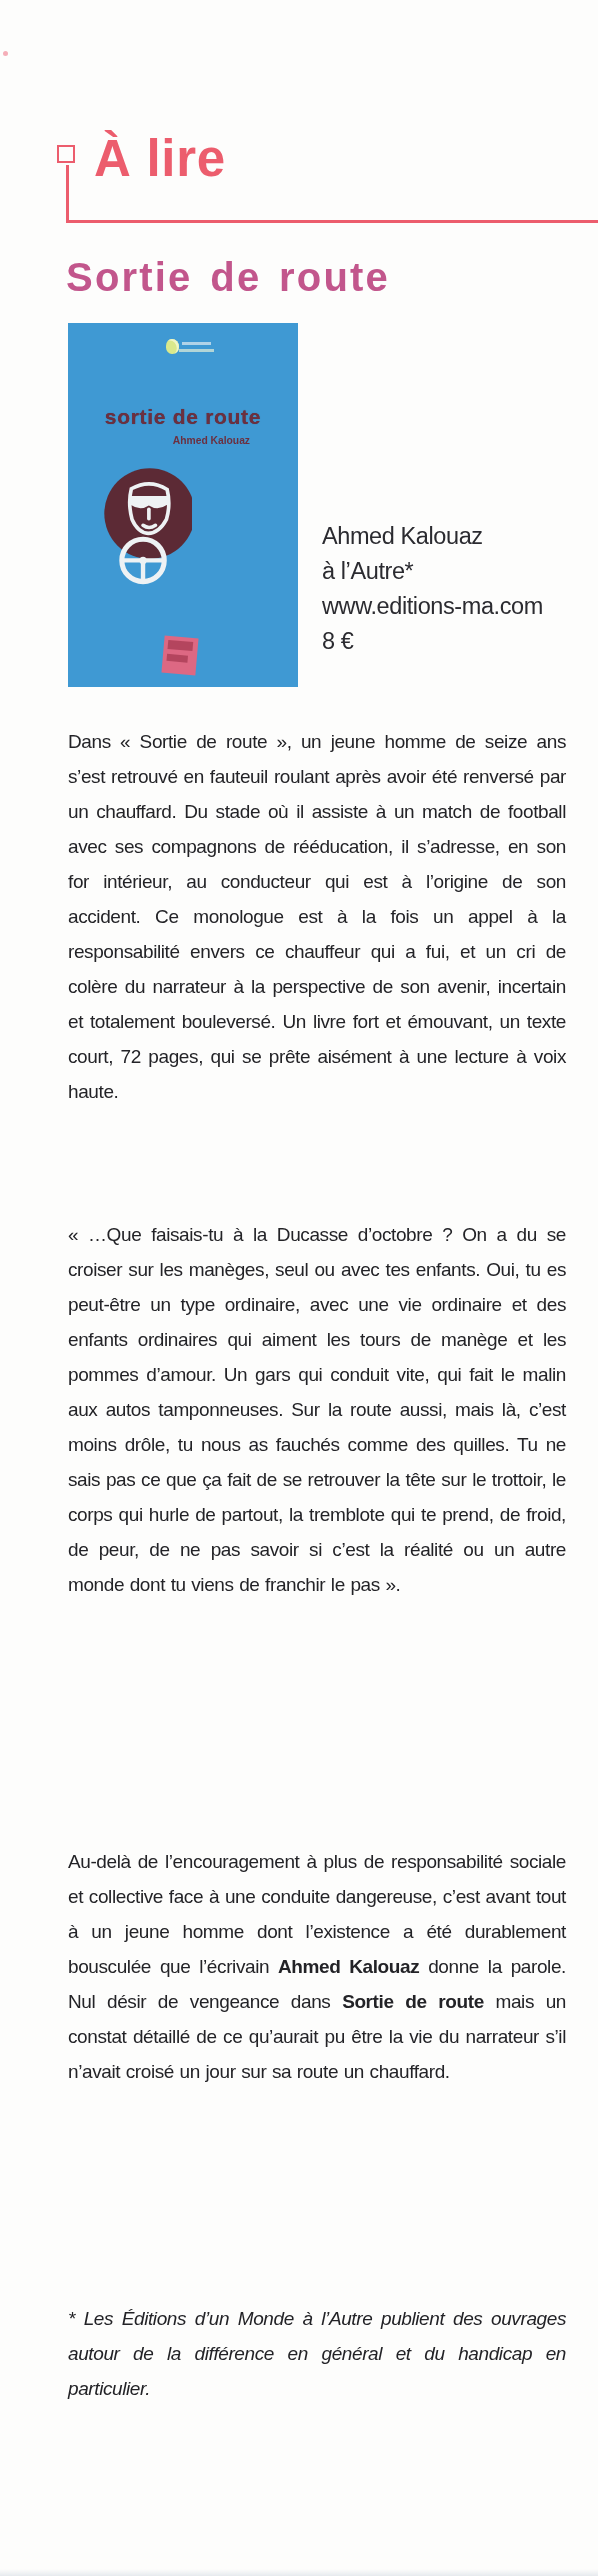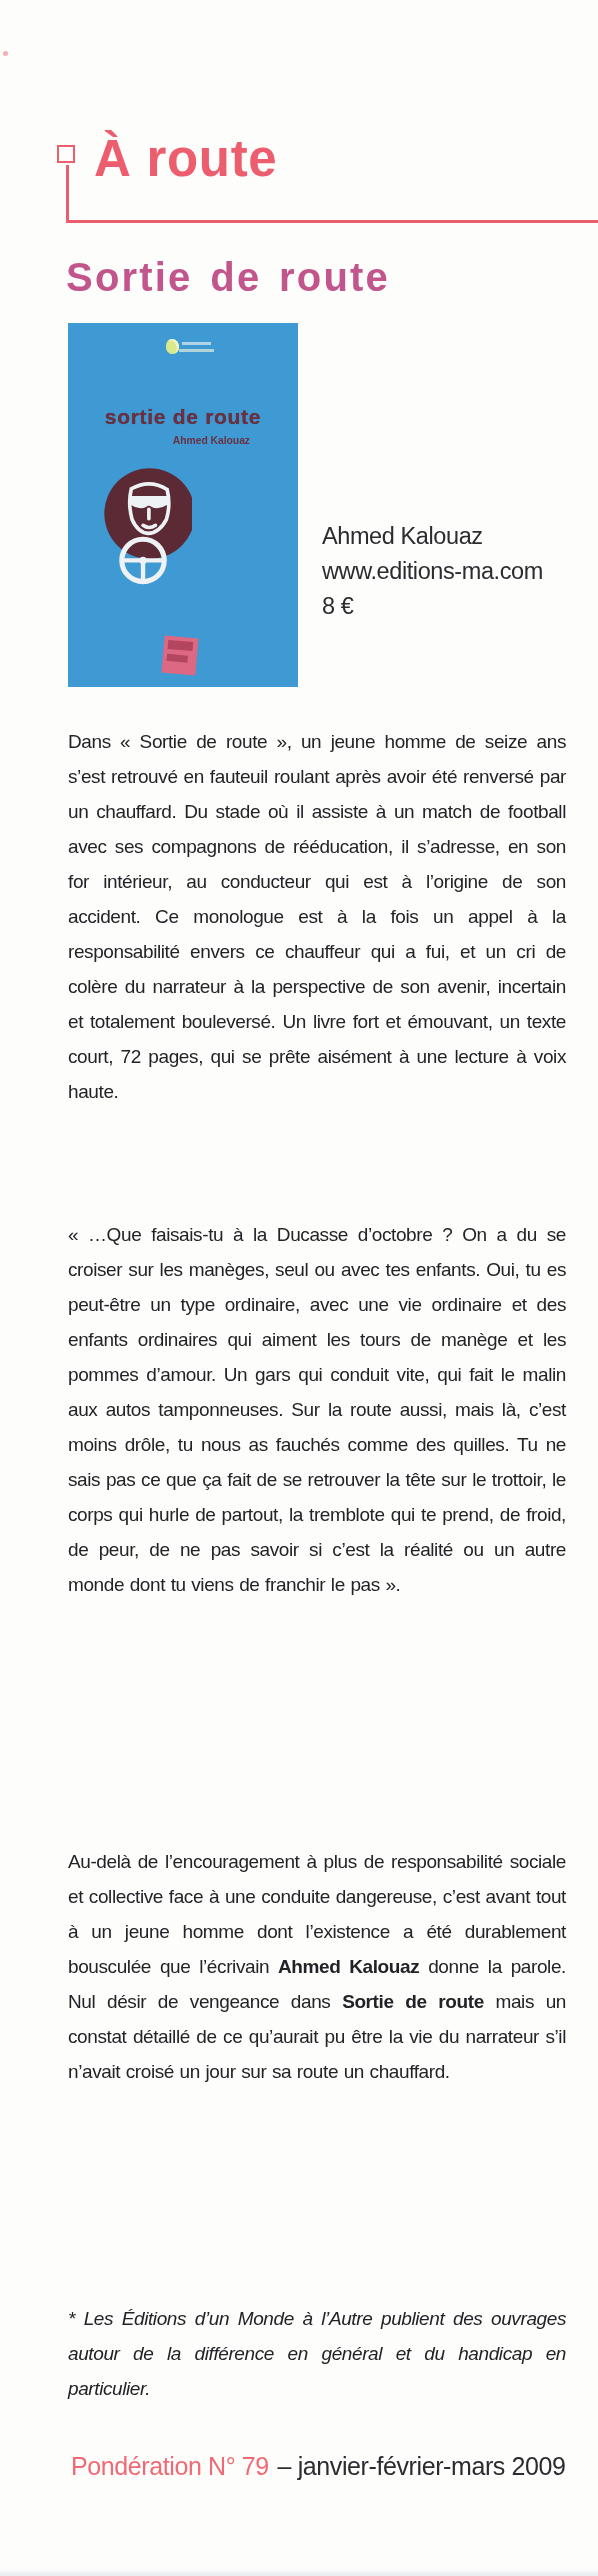--- a/index.html
+++ b/index.html
@@ -86,21 +86,21 @@
 </head>
 <body>
 
 <div class="page">
 
   <div class="speck"></div>
 
   <header>
     <span class="corner-square"></span>
     <span class="vline"></span>
-    <h1 class="section-title">À route</h1>
+    <h1 class="section-title">À lire</h1>
     <div class="hrule"></div>
   </header>
 
   <h2 class="article-title">Sortie de route</h2>
 
   <figure class="book-cover">
     <div class="cover-logo">
       <span class="logo-dot"></span>
       <span class="logo-line1"></span>
       <span class="logo-line2"></span>
@@ -122,30 +122,28 @@
       <circle cx="63" cy="130" r="5" fill="#eef2f4"></circle>
     </svg>
     <div class="sticker">
       <i class="r1"></i>
       <i class="r2"></i>
     </div>
   </figure>
 
   <aside class="book-info">
     <div>Ahmed Kalouaz</div>
+    <div>à l’Autre*</div>
     <div>www.editions-ma.com</div>
     <div>8 €</div>
   </aside>
 
   <article>
     <p class="body-par par-1">Dans « Sortie de route », un jeune homme de seize ans s’est retrouvé en fauteuil roulant après avoir été renversé par un chauffard. Du stade où il assiste à un match de football avec ses compagnons de rééducation, il s’adresse, en son for intérieur, au conducteur qui est à l’origine de son accident. Ce monologue est à la fois un appel à la responsabilité envers ce chauffeur qui a fui, et un cri de colère du narrateur à la perspective de son avenir, incertain et totalement bouleversé. Un livre fort et émouvant, un texte court, 72 pages, qui se prête aisément à une lecture à voix haute.</p>
     <p class="body-par par-quote">« …Que faisais-tu à la Ducasse d’octobre ? On a du se croiser sur les manèges, seul ou avec tes enfants. Oui, tu es peut-être un type ordinaire, avec une vie ordinaire et des enfants ordinaires qui aiment les tours de manège et les pommes d’amour. Un gars qui conduit vite, qui fait le malin aux autos tamponneuses. Sur la route aussi, mais là, c’est moins drôle, tu nous as fauchés comme des quilles. Tu ne sais pas ce que ça fait de se retrouver la tête sur le trottoir, le corps qui hurle de partout, la tremblote qui te prend, de froid, de peur, de ne pas savoir si c’est la réalité ou un autre monde dont tu viens de franchir le pas ».</p>
     <p class="body-par par-3"><span>Au-delà de l’encouragement à plus de responsabilité sociale et collective face à une conduite dangereuse, c’est avant tout à un jeune homme dont l’existence a été durablement bousculée que l’écrivain </span><strong>Ahmed Kalouaz</strong><span> donne la parole. Nul désir de vengeance dans </span><strong>Sortie de route</strong><span> mais un constat détaillé de ce qu’aurait pu être la vie du narrateur s’il n’avait croisé un jour sur sa route un chauffard.</span></p>
     <p class="body-par par-footnote">* Les Éditions d’un Monde à l’Autre publient des ouvrages autour de la différence en général et du handicap en particulier.</p>
   </article>
 
-  <footer class="page-footer">
-    <span class="footer-journal">Pondération N° 79</span><span class="footer-issue">– janvier-février-mars 2009</span>
-  </footer>
 
   <div class="scan-bottom-edge"></div>
 </div>
 
 
 </body></html>

